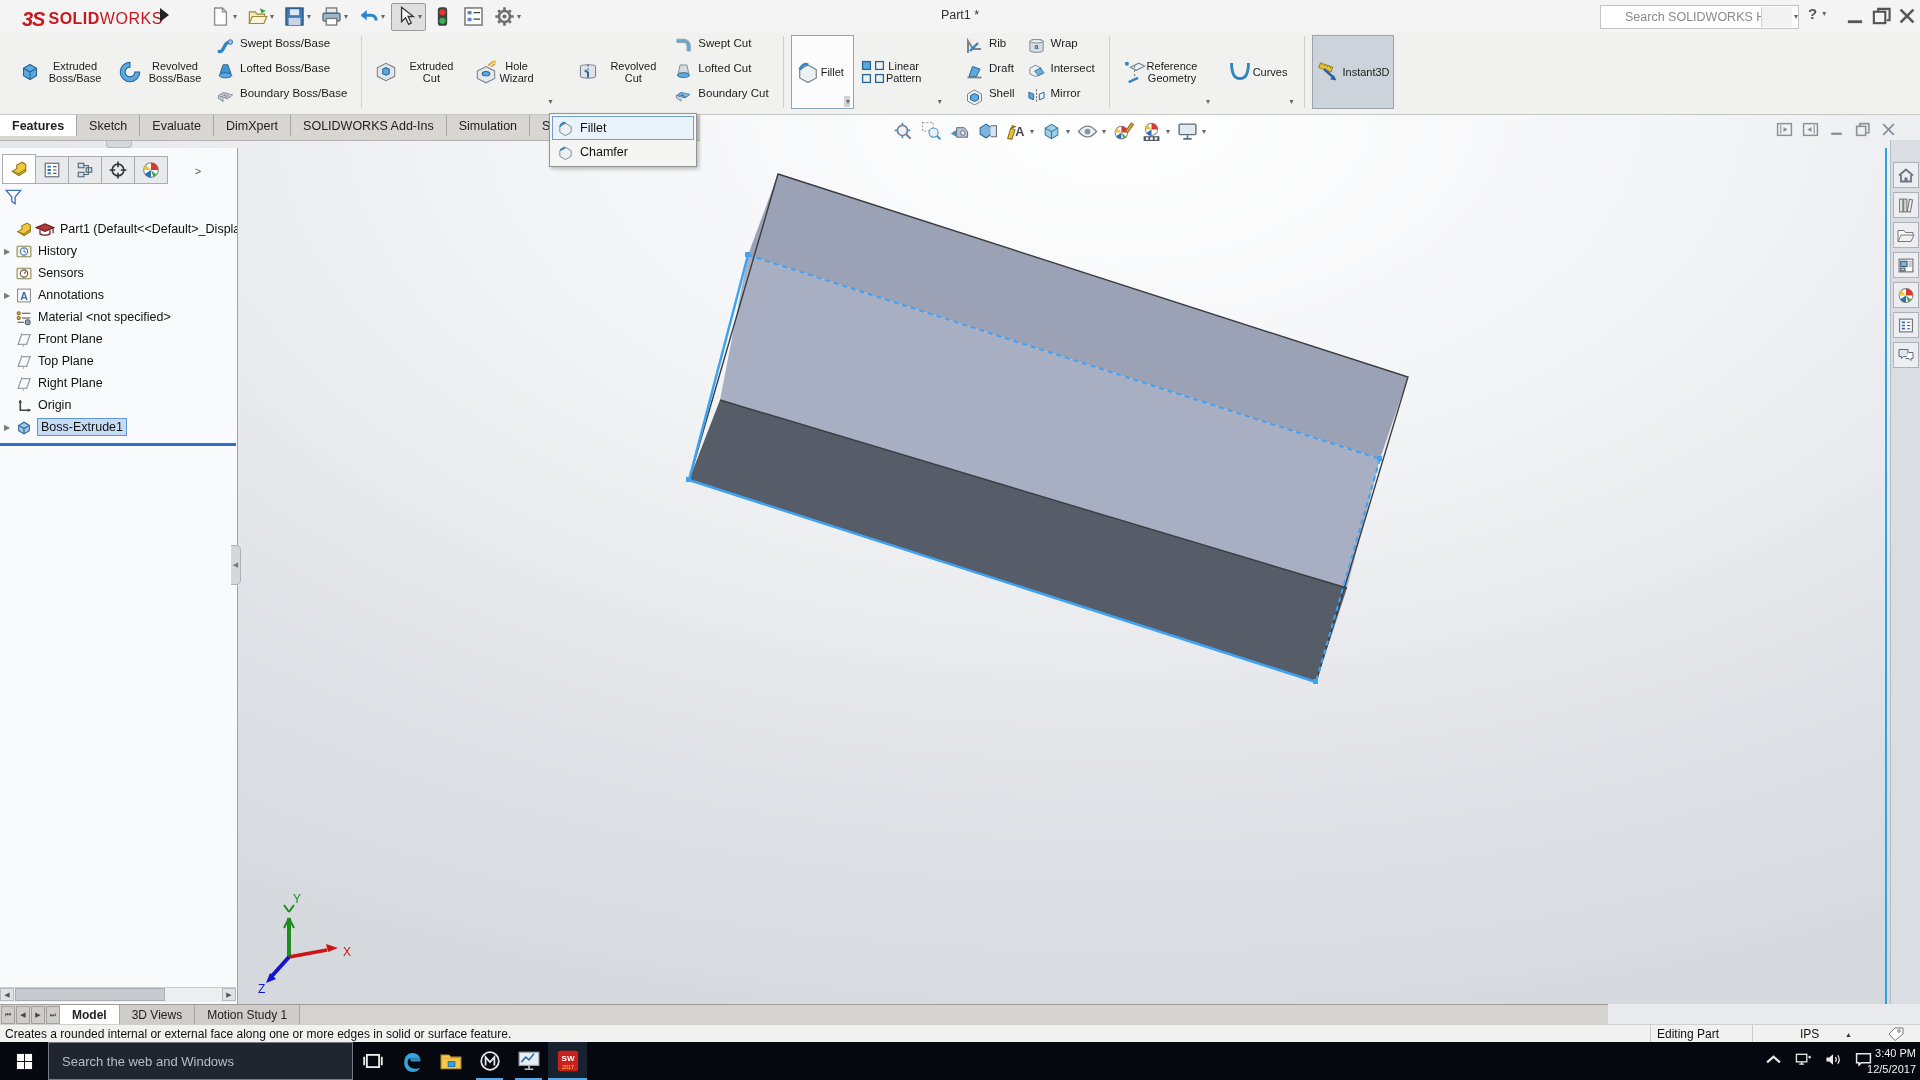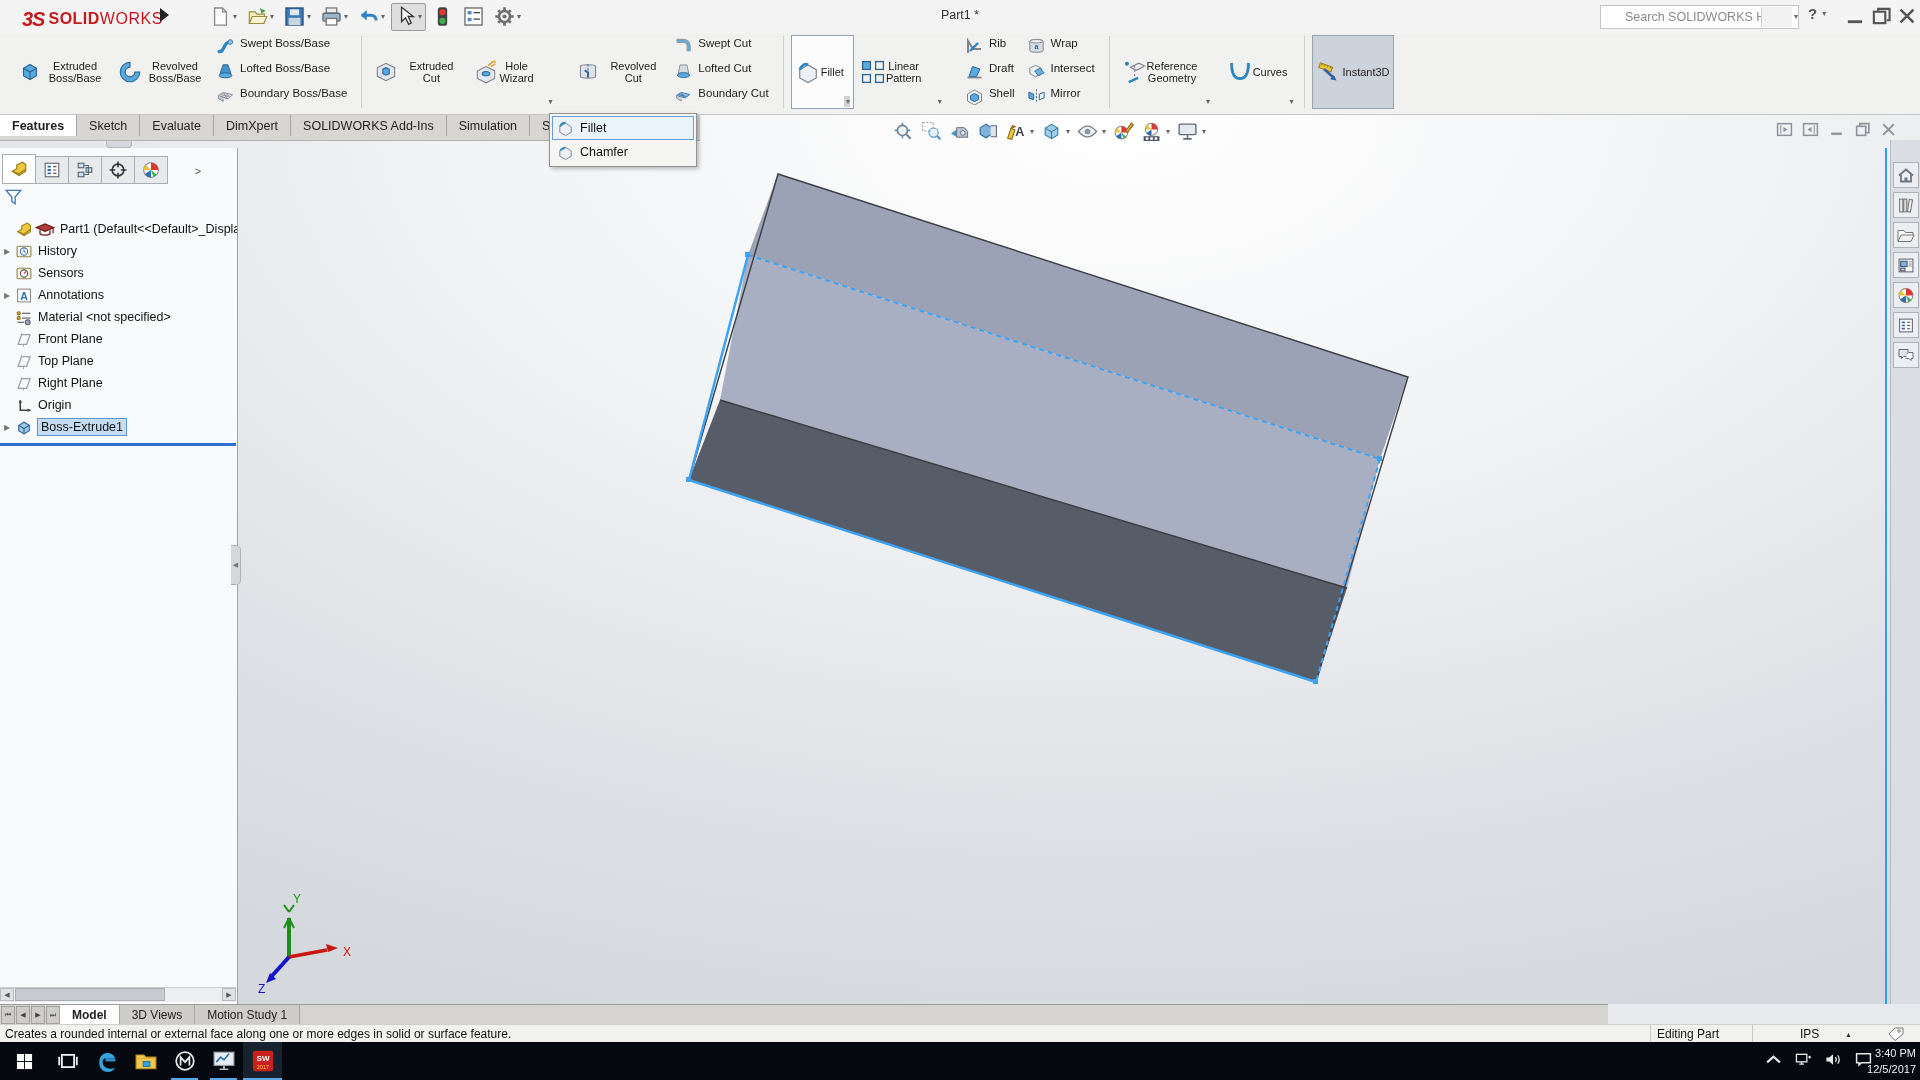--- a/index.html
+++ b/index.html
@@ -1012,20 +1012,23 @@
     <div id="start">
         <span class="ic">
           <svg viewBox="0 0 18 18">
             <rect x="1" y="1" width="7.5" height="7.5" fill="#fff"></rect>
             <rect x="9.5" y="1" width="7.5" height="7.5" fill="#fff"></rect>
             <rect x="1" y="9.5" width="7.5" height="7.5" fill="#fff"></rect>
             <rect x="9.5" y="9.5" width="7.5" height="7.5" fill="#fff"></rect>
           </svg>
         </span>
       </div>
+    <div id="tb-search">
+        <span>Search the web and Windows</span>
+      </div>
     <div id="tb-apps" style="display:flex">
         <div class="tb-app">
           <span class="ic">
             <svg viewBox="0 0 18 18">
               <rect x="4" y="4" width="10" height="10" fill="none" stroke="#eee" stroke-width="1.5"></rect>
               <path d="M1.8 5.5v7M16.2 5.5v7" stroke="#eee" stroke-width="1.5"></path>
             </svg>
           </span>
         </div>
         <div class="tb-app">

